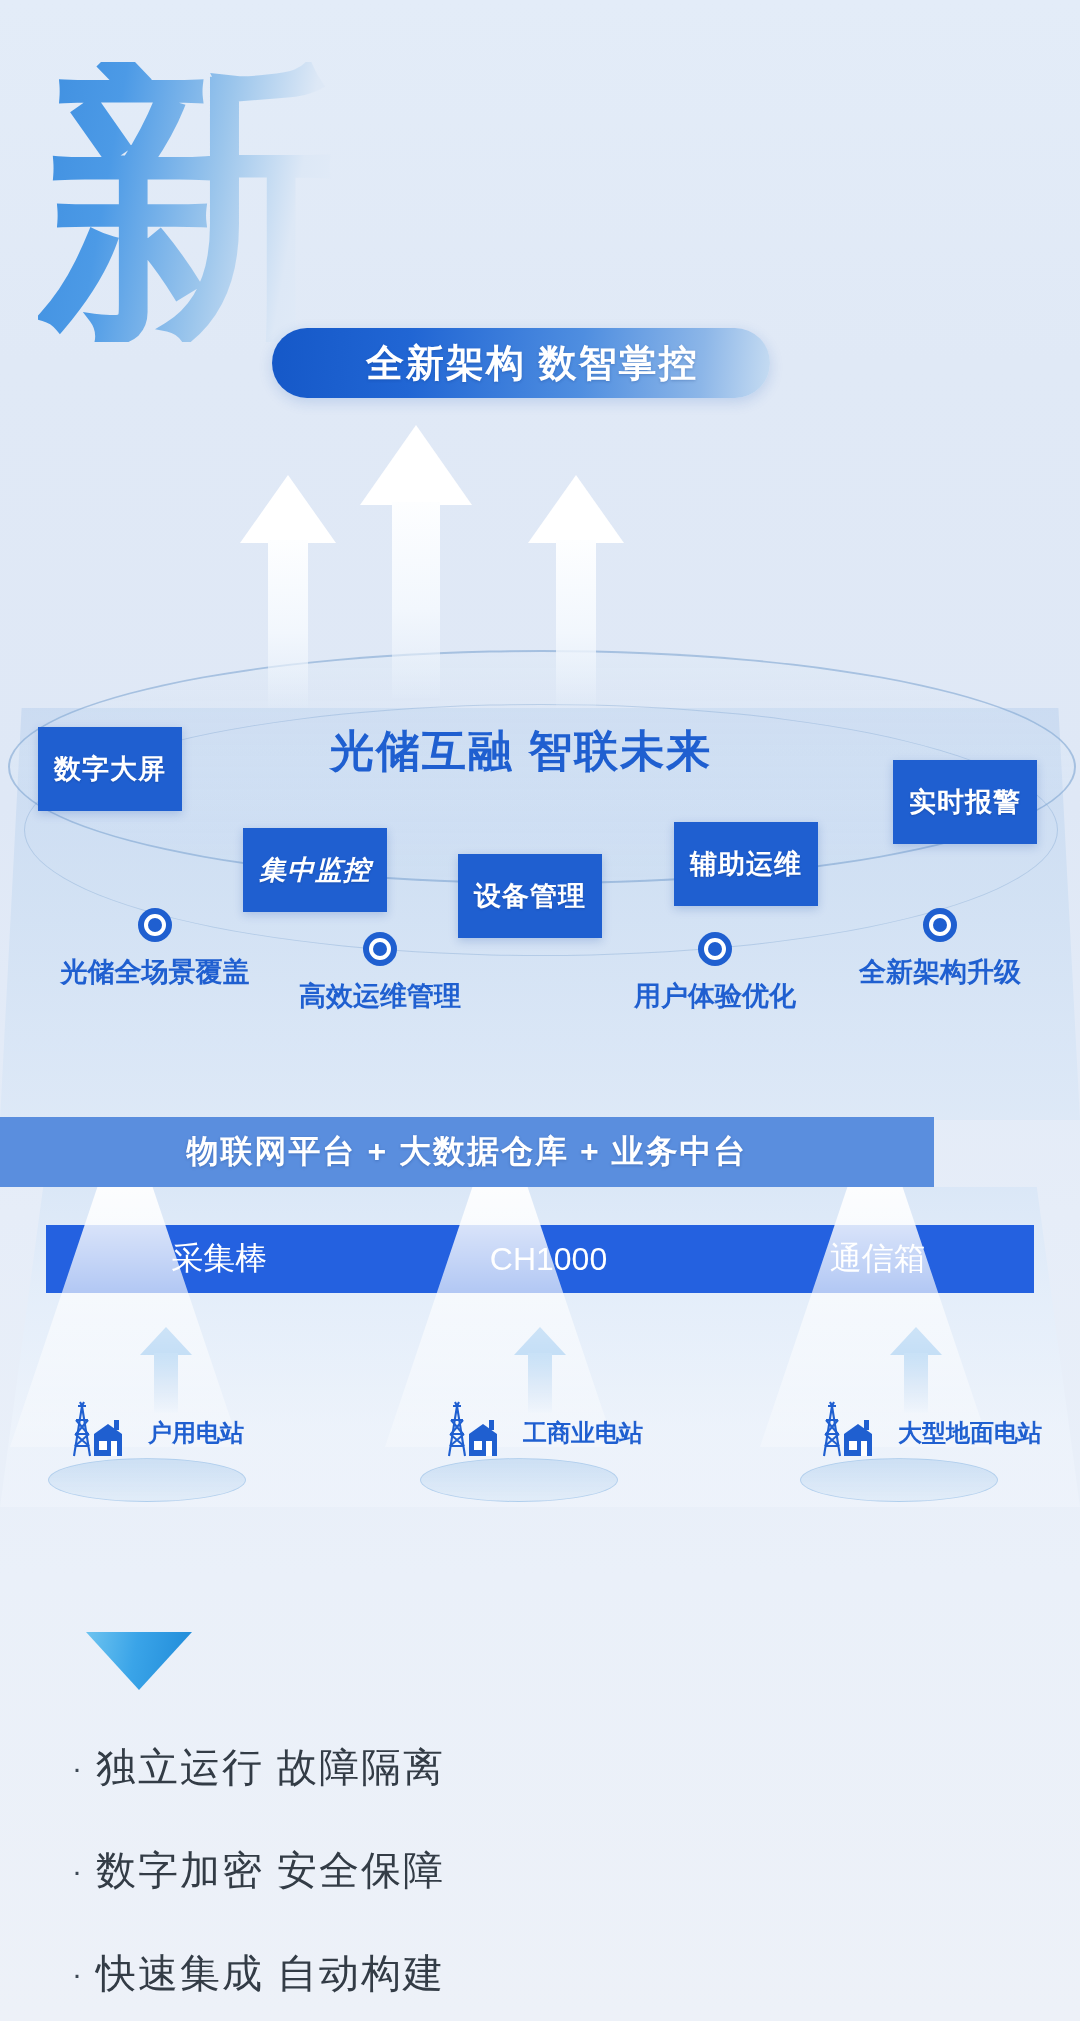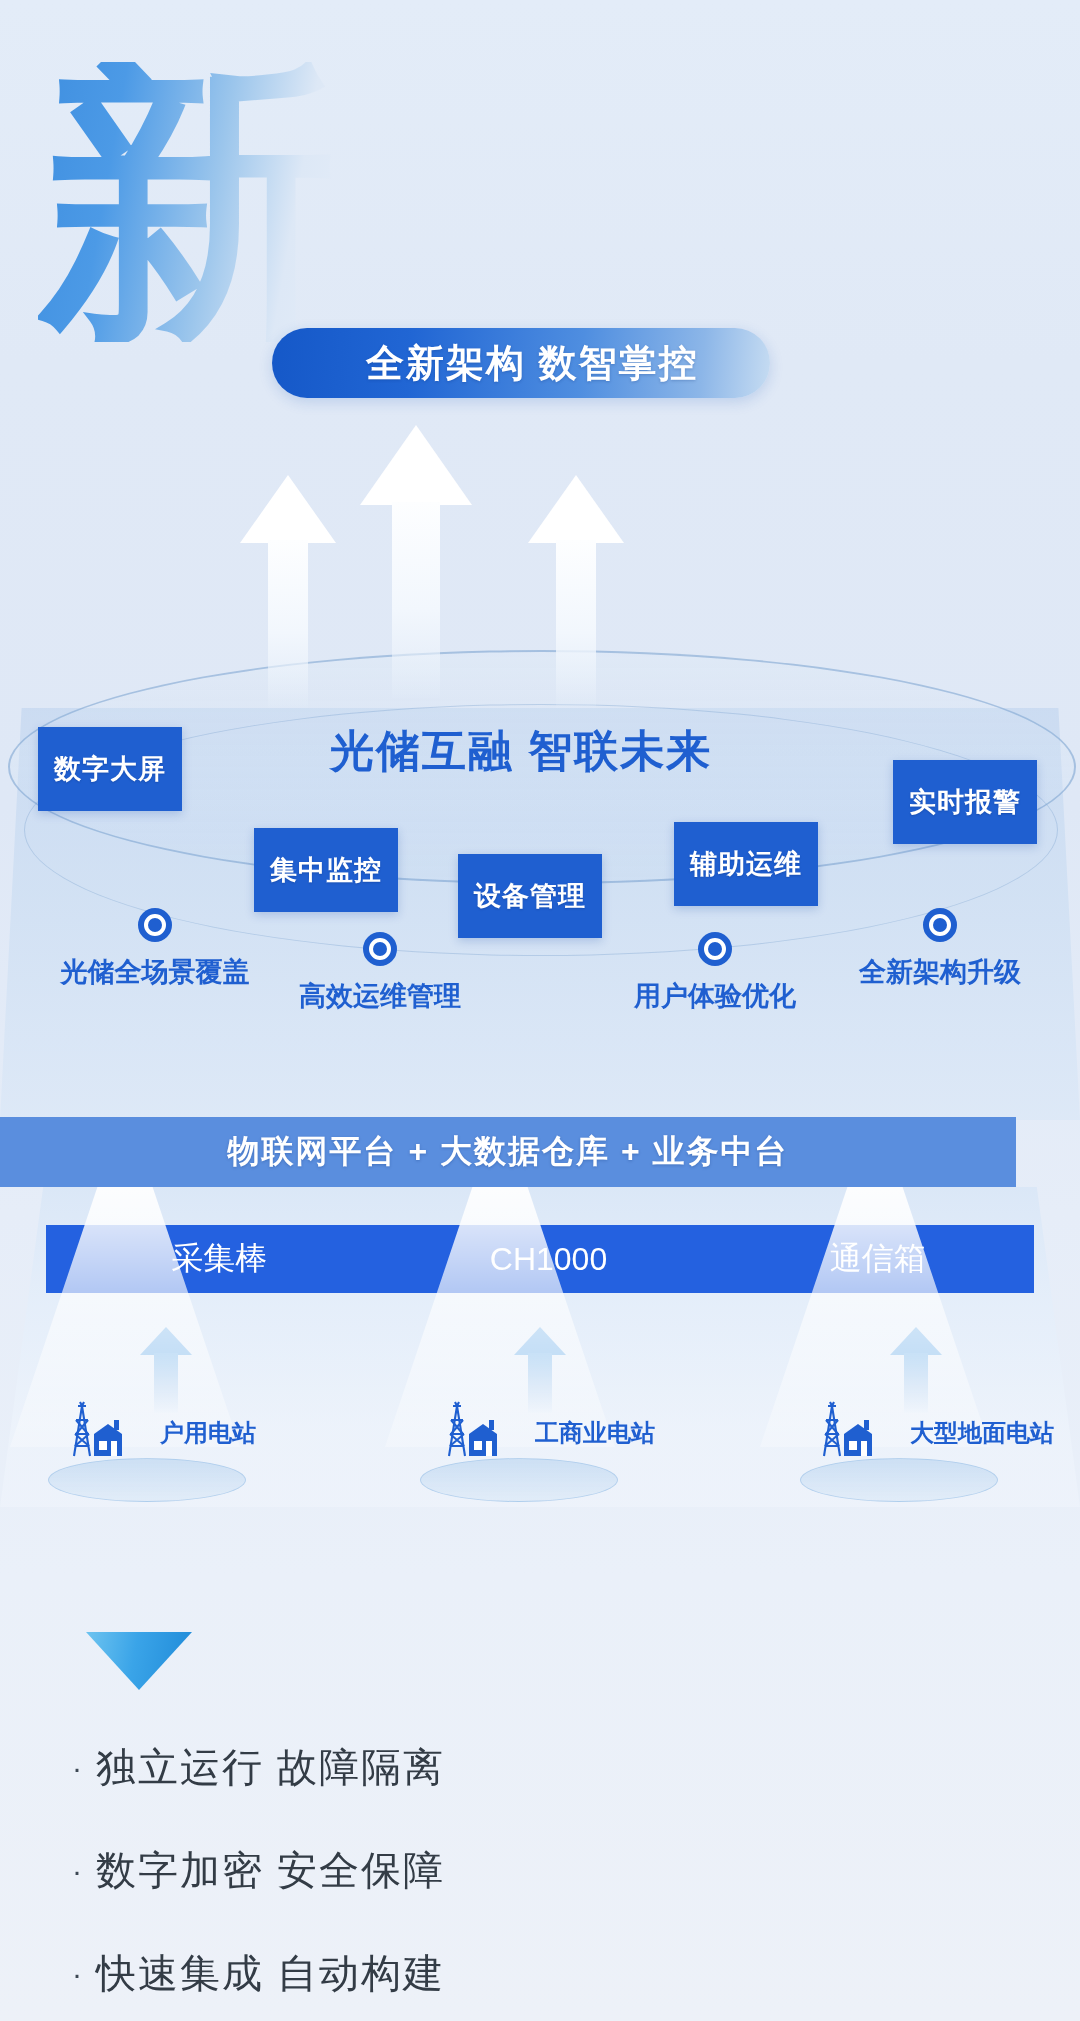--- a/index.html
+++ b/index.html
@@ -159,21 +159,21 @@
     font-weight: 700;
     color: #1f5fd0;
     white-space: nowrap;
   }
 
   
   .platform-bar {
     position: absolute;
     left: 0;
     top: 1117px;
-    width: 1016px;
+    width: 934px;
     height: 70px;
     background: #5a8ede;
     display: flex;
     align-items: center;
     justify-content: center;
   }
   .platform-bar-text {
     color: #ffffff;
     font-size: 32px;
     font-weight: 700;
@@ -232,21 +232,20 @@
     border-left: 26px solid transparent;
     border-right: 26px solid transparent;
     border-bottom: 28px solid #8dc0ee;
   }
 
   
   .station {
     position: absolute;
     display: flex;
     align-items: center;
-    gap: 12px;
   }
   .station-label {
     font-size: 24px;
     font-weight: 700;
     color: #1f5fd0;
     margin-left: 14px;
     white-space: nowrap;
   }
   .station-ellipse {
     position: absolute;
@@ -324,21 +323,21 @@
     <div>
       <div class="arr-head" style="left:528px; top:-148px; border-left:48px solid transparent; border-right:48px solid transparent; border-bottom:68px solid #ffffff;"></div>
       <div class="arr-shaft" style="left:556px; top:-80px; width:40px; height:168px;"></div>
     </div>
   </div>
 
   <div class="slogan">光储互融  智联未来</div>
 
   <div class="tag" style="left:38px; top:727px;">数字大屏</div>
   <div class="tag" style="left:893px; top:760px;">实时报警</div>
-  <div class="tag" style="left:254px; top:828px;">集中监控</div>
+  <div class="tag" style="left:243px; top:828px;font-style:italic;">集中监控</div>
   <div class="tag" style="left:458px; top:854px;">设备管理</div>
   <div class="tag" style="left:674px; top:822px;">辅助运维</div>
 
   <div class="feature" style="left:30px; top:908px; width:250px;">
     <div class="feature-dot"></div>
     <div class="feature-label">光储全场景覆盖</div>
   </div>
   <div class="feature" style="left:255px; top:932px; width:250px;">
     <div class="feature-dot"></div>
     <div class="feature-label">高效运维管理</div>

